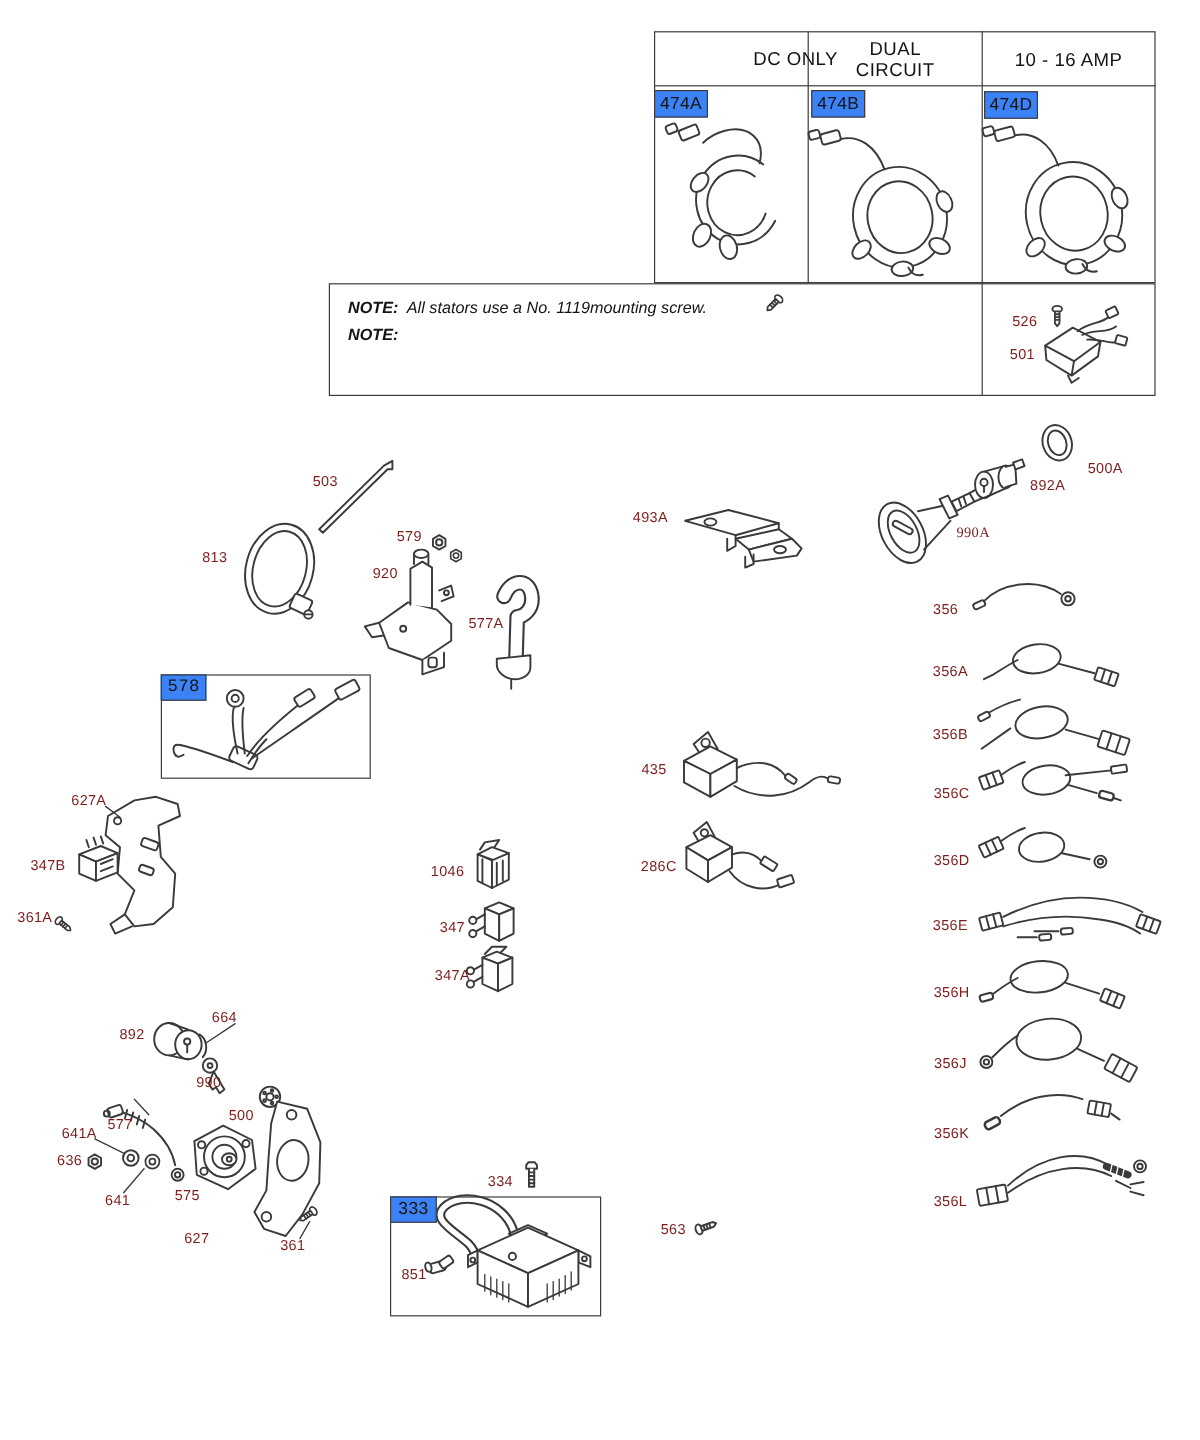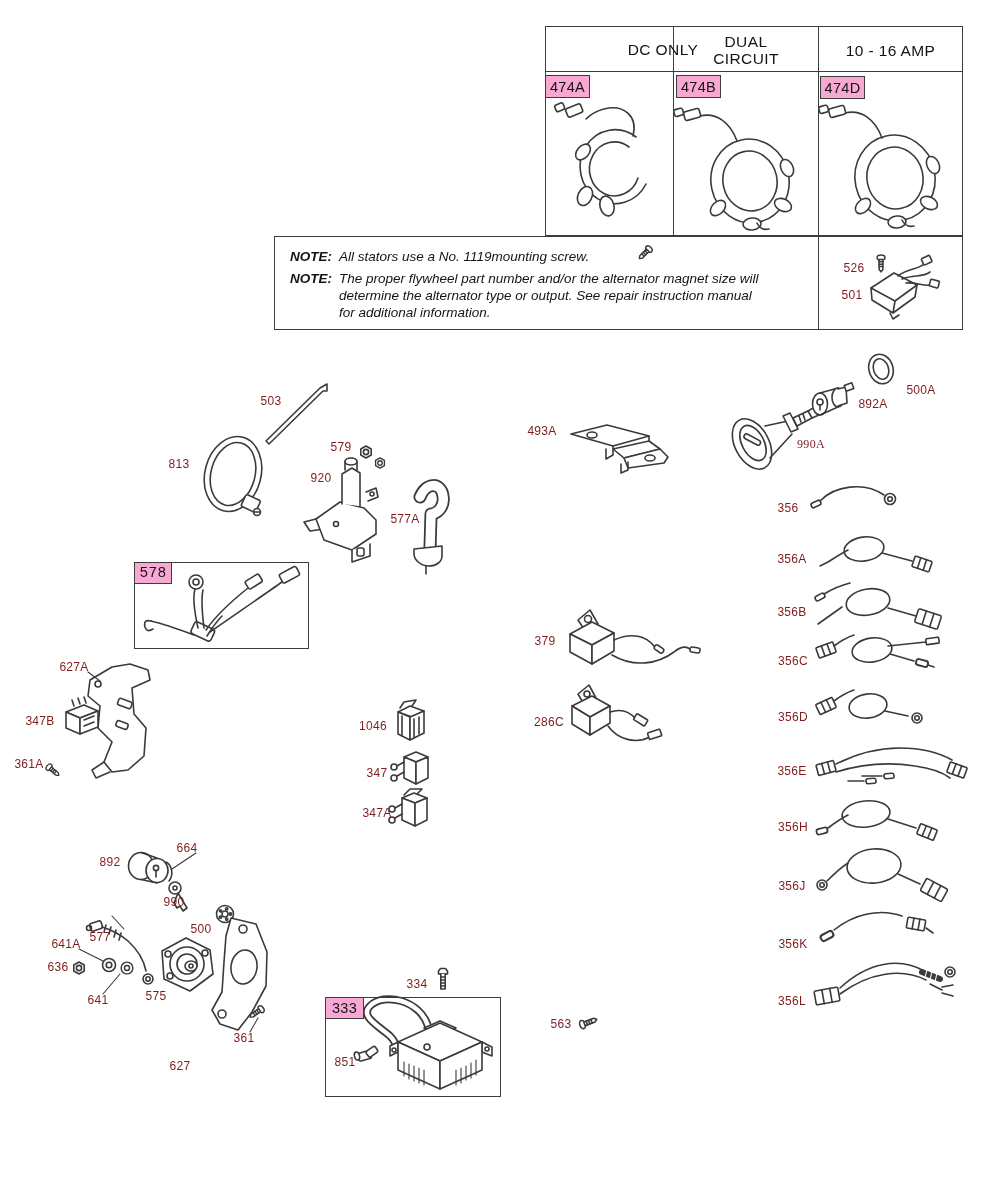--- a/index.html
+++ b/index.html
@@ -4,21 +4,21 @@
 <style>
   html,body{margin:0;padding:0;background:#fff;}
   .canvas{position:relative;width:1000px;height:1200px;background:#ffffff;
           font-family:"Liberation Sans",sans-serif;color:#141414;overflow:hidden;}
   svg.art{position:absolute;left:0;top:0;}
   .callout{position:absolute;transform:translate(-50%,-50%);font-size:12px;
            letter-spacing:.3px;white-space:nowrap;color:#7f1d1d;}
   .frame{position:absolute;border:1.6px solid #3c3c3c;box-sizing:border-box;background:transparent;}
   .vline{position:absolute;width:0;border-left:1.6px solid #3c3c3c;}
   .hline{position:absolute;height:0;border-top:1.6px solid #3c3c3c;}
-  .boxlabel{position:absolute;border:1.6px solid #3c3c3c;background:#f9a8d4;box-sizing:border-box;
+  .boxlabel{position:absolute;border:1.6px solid #3c3c3c;background:#3b82f6;box-sizing:border-box;
             display:flex;align-items:center;justify-content:center;font-size:14.5px;letter-spacing:.3px;}
   .hdr{position:absolute;text-align:center;font-size:15.5px;letter-spacing:.4px;line-height:17px;}
   .noterow{position:absolute;display:flex;gap:7px;font-style:italic;font-size:13.5px;line-height:17px;}
   .np{font-weight:bold;}
   .nl{display:block;}
 </style>
 </head>
 <body>
 
 <div class="canvas">
@@ -465,25 +465,20 @@
   <div class="boxlabel" style="left:545px;top:75px;width:45px;height:23px;">474A</div>
   <div class="boxlabel" style="left:676px;top:75px;width:45px;height:23px;">474B</div>
   <div class="boxlabel" style="left:820px;top:76px;width:45px;height:23px;">474D</div>
 
   <div class="noterow" style="left:290px;top:248px;">
     <span class="np">NOTE:</span>
     <span>All stators use a No. 1119mounting screw.</span>
   </div>
   <div class="noterow" style="left:290px;top:270px;">
     <span class="np">NOTE:</span>
-    <span>
-      <span class="nl">The proper flywheel part number and/or the alternator magnet size will</span>
-      <span class="nl">determine the alternator type or output. See repair instruction manual</span>
-      <span class="nl">for additional information.</span>
-    </span>
   </div>
 
   <div class="frame" style="left:134px;top:562px;width:175px;height:87px;"></div>
   <div class="boxlabel" style="left:134px;top:562px;width:38px;height:22px;font-family:Liberation Mono, monospace;">578</div>
   <div class="frame" style="left:325px;top:997px;width:176px;height:100px;"></div>
   <div class="boxlabel" style="left:325px;top:997px;width:39px;height:22px;">333</div>
 
   <div class="callout" style="left:854px;top:268px;">526</div>
   <div class="callout" style="left:852px;top:295px;">501</div>
   <div class="callout" style="left:271px;top:401px;">503</div>
@@ -501,33 +496,33 @@
   <div class="callout" style="left:793px;top:661px;">356C</div>
   <div class="callout" style="left:793px;top:717px;">356D</div>
   <div class="callout" style="left:792px;top:771px;">356E</div>
   <div class="callout" style="left:793px;top:827px;">356H</div>
   <div class="callout" style="left:792px;top:886px;">356J</div>
   <div class="callout" style="left:793px;top:944px;">356K</div>
   <div class="callout" style="left:792px;top:1001px;">356L</div>
   <div class="callout" style="left:74px;top:667px;">627A</div>
   <div class="callout" style="left:40px;top:721px;">347B</div>
   <div class="callout" style="left:29px;top:764px;">361A</div>
-  <div class="callout" style="left:545px;top:641px;">379</div>
+  <div class="callout" style="left:545px;top:641px;">435</div>
   <div class="callout" style="left:549px;top:722px;">286C</div>
   <div class="callout" style="left:373px;top:726px;">1046</div>
   <div class="callout" style="left:377px;top:773px;">347</div>
   <div class="callout" style="left:377px;top:813px;">347A</div>
   <div class="callout" style="left:110px;top:862px;">892</div>
   <div class="callout" style="left:187px;top:848px;">664</div>
   <div class="callout" style="left:157px;top:902px;margin-left:17px;">990</div>
   <div class="callout" style="left:100px;top:910px;margin-top:27px;">577</div>
   <div class="callout" style="left:201px;top:929px;">500</div>
   <div class="callout" style="left:66px;top:944px;">641A</div>
   <div class="callout" style="left:58px;top:967px;">636</div>
   <div class="callout" style="left:98px;top:1000px;">641</div>
   <div class="callout" style="left:156px;top:996px;">575</div>
-  <div class="callout" style="left:180px;top:1032px;margin-top:34px;">627</div>
+  <div class="callout" style="left:164px;top:1032px;">627</div>
   <div class="callout" style="left:244px;top:1038px;">361</div>
   <div class="callout" style="left:417px;top:984px;">334</div>
   <div class="callout" style="left:345px;top:1062px;text-align:right;">851</div>
   <div class="callout" style="left:561px;top:1024px;">563</div>
 
 </div>
 
 </body></html>

